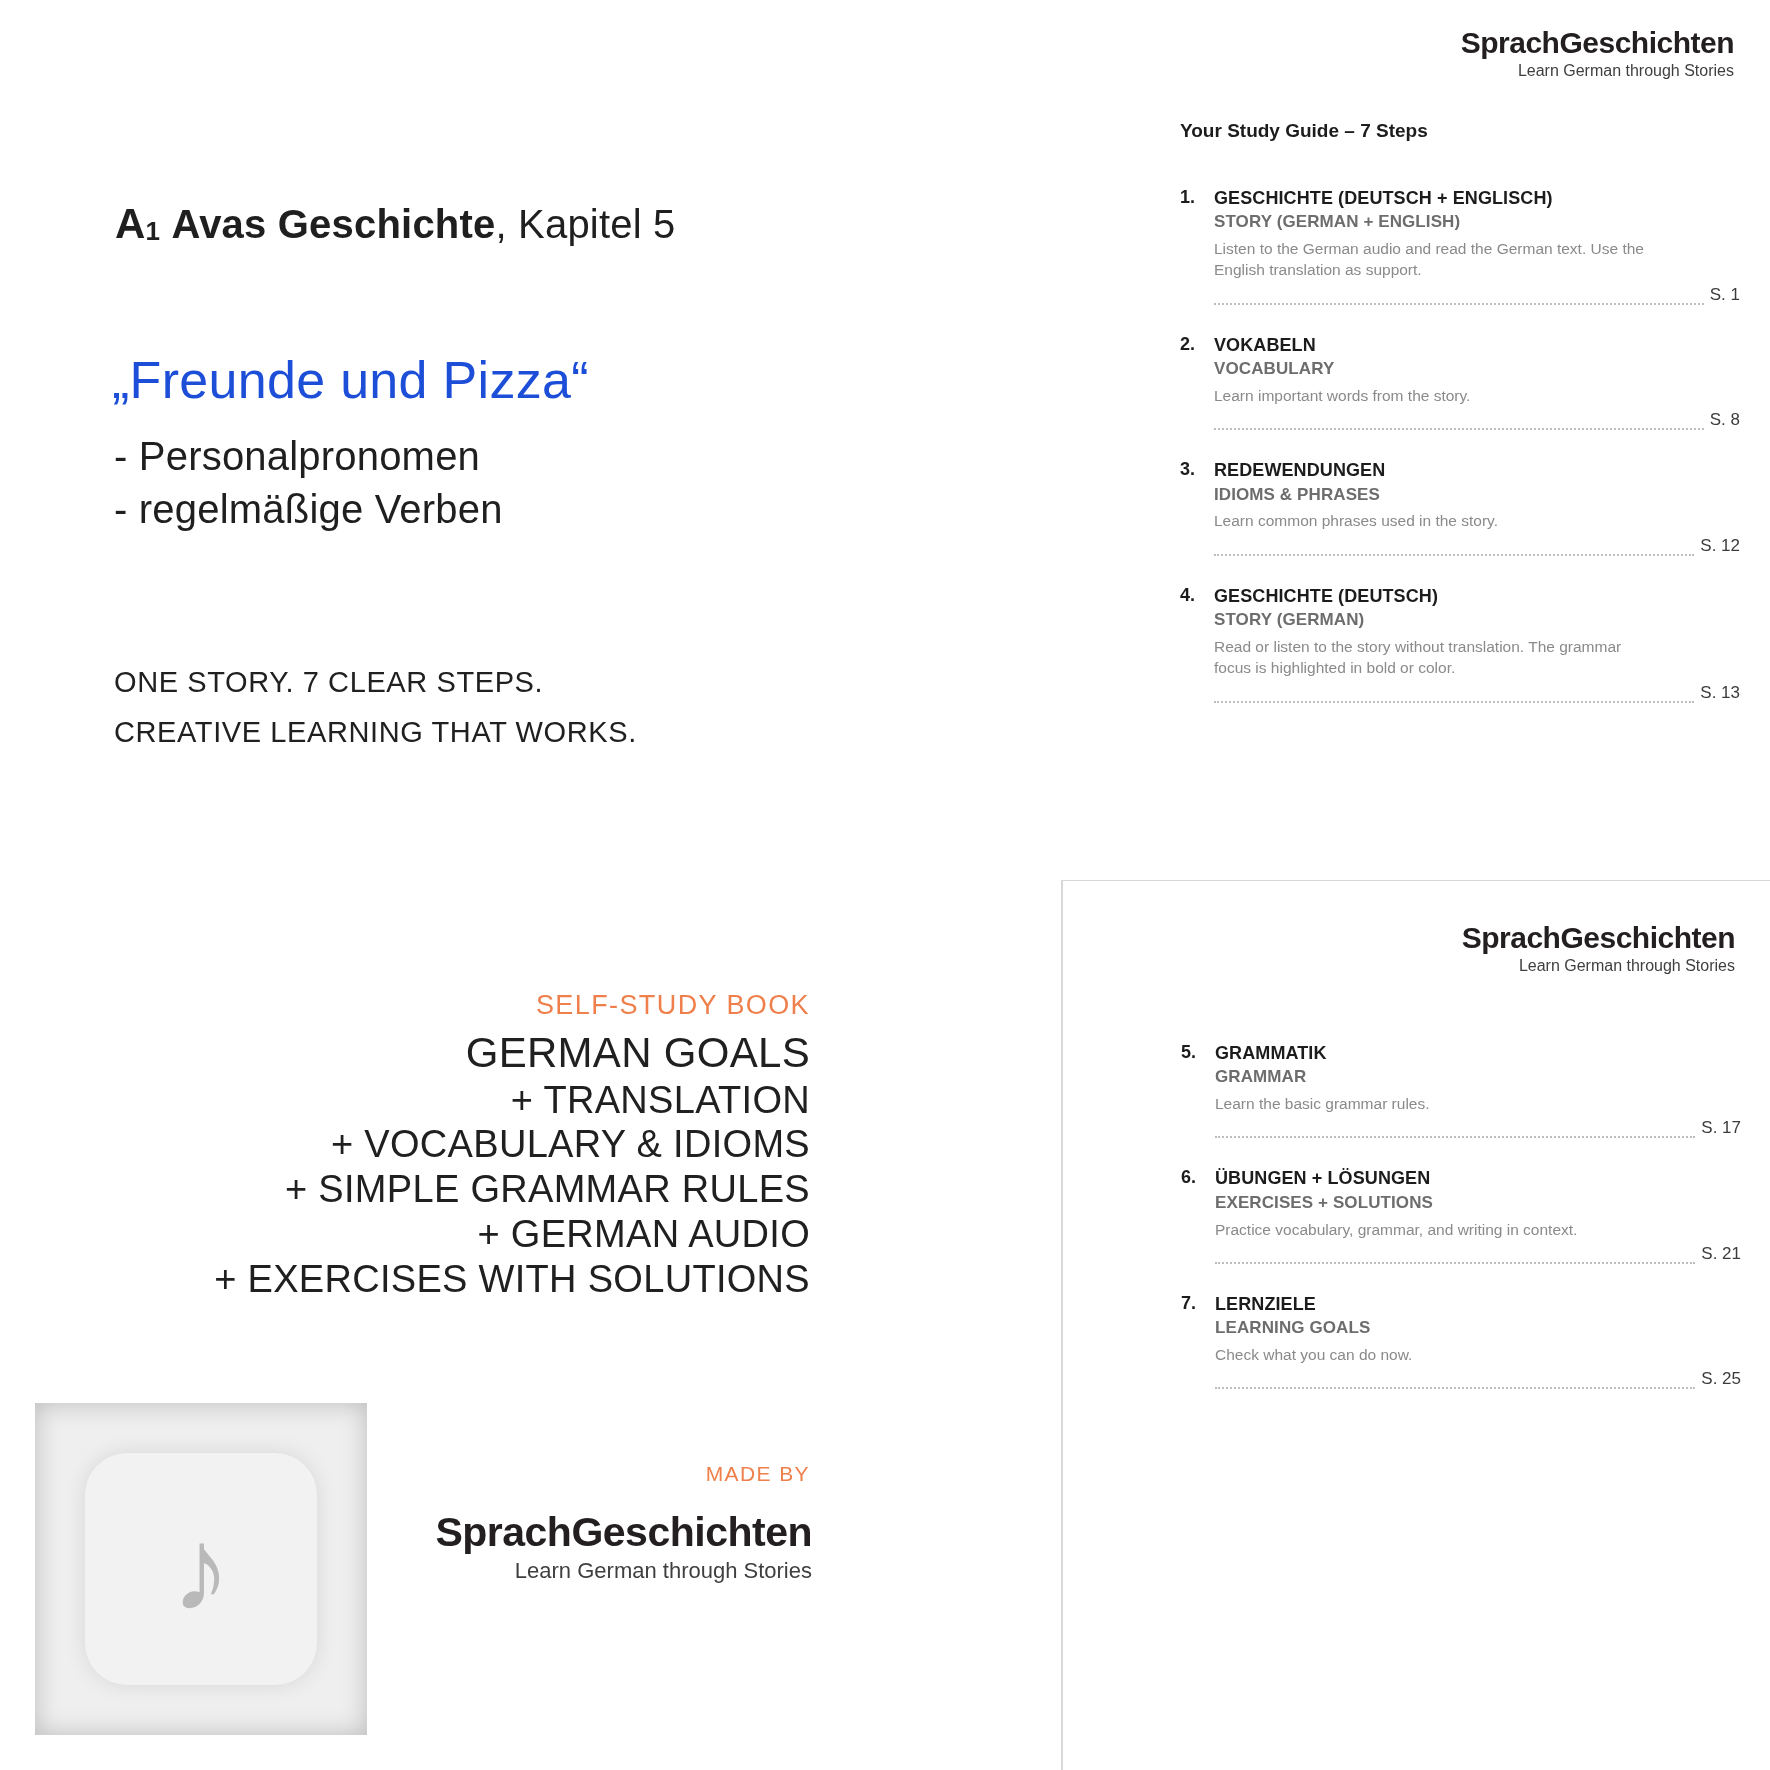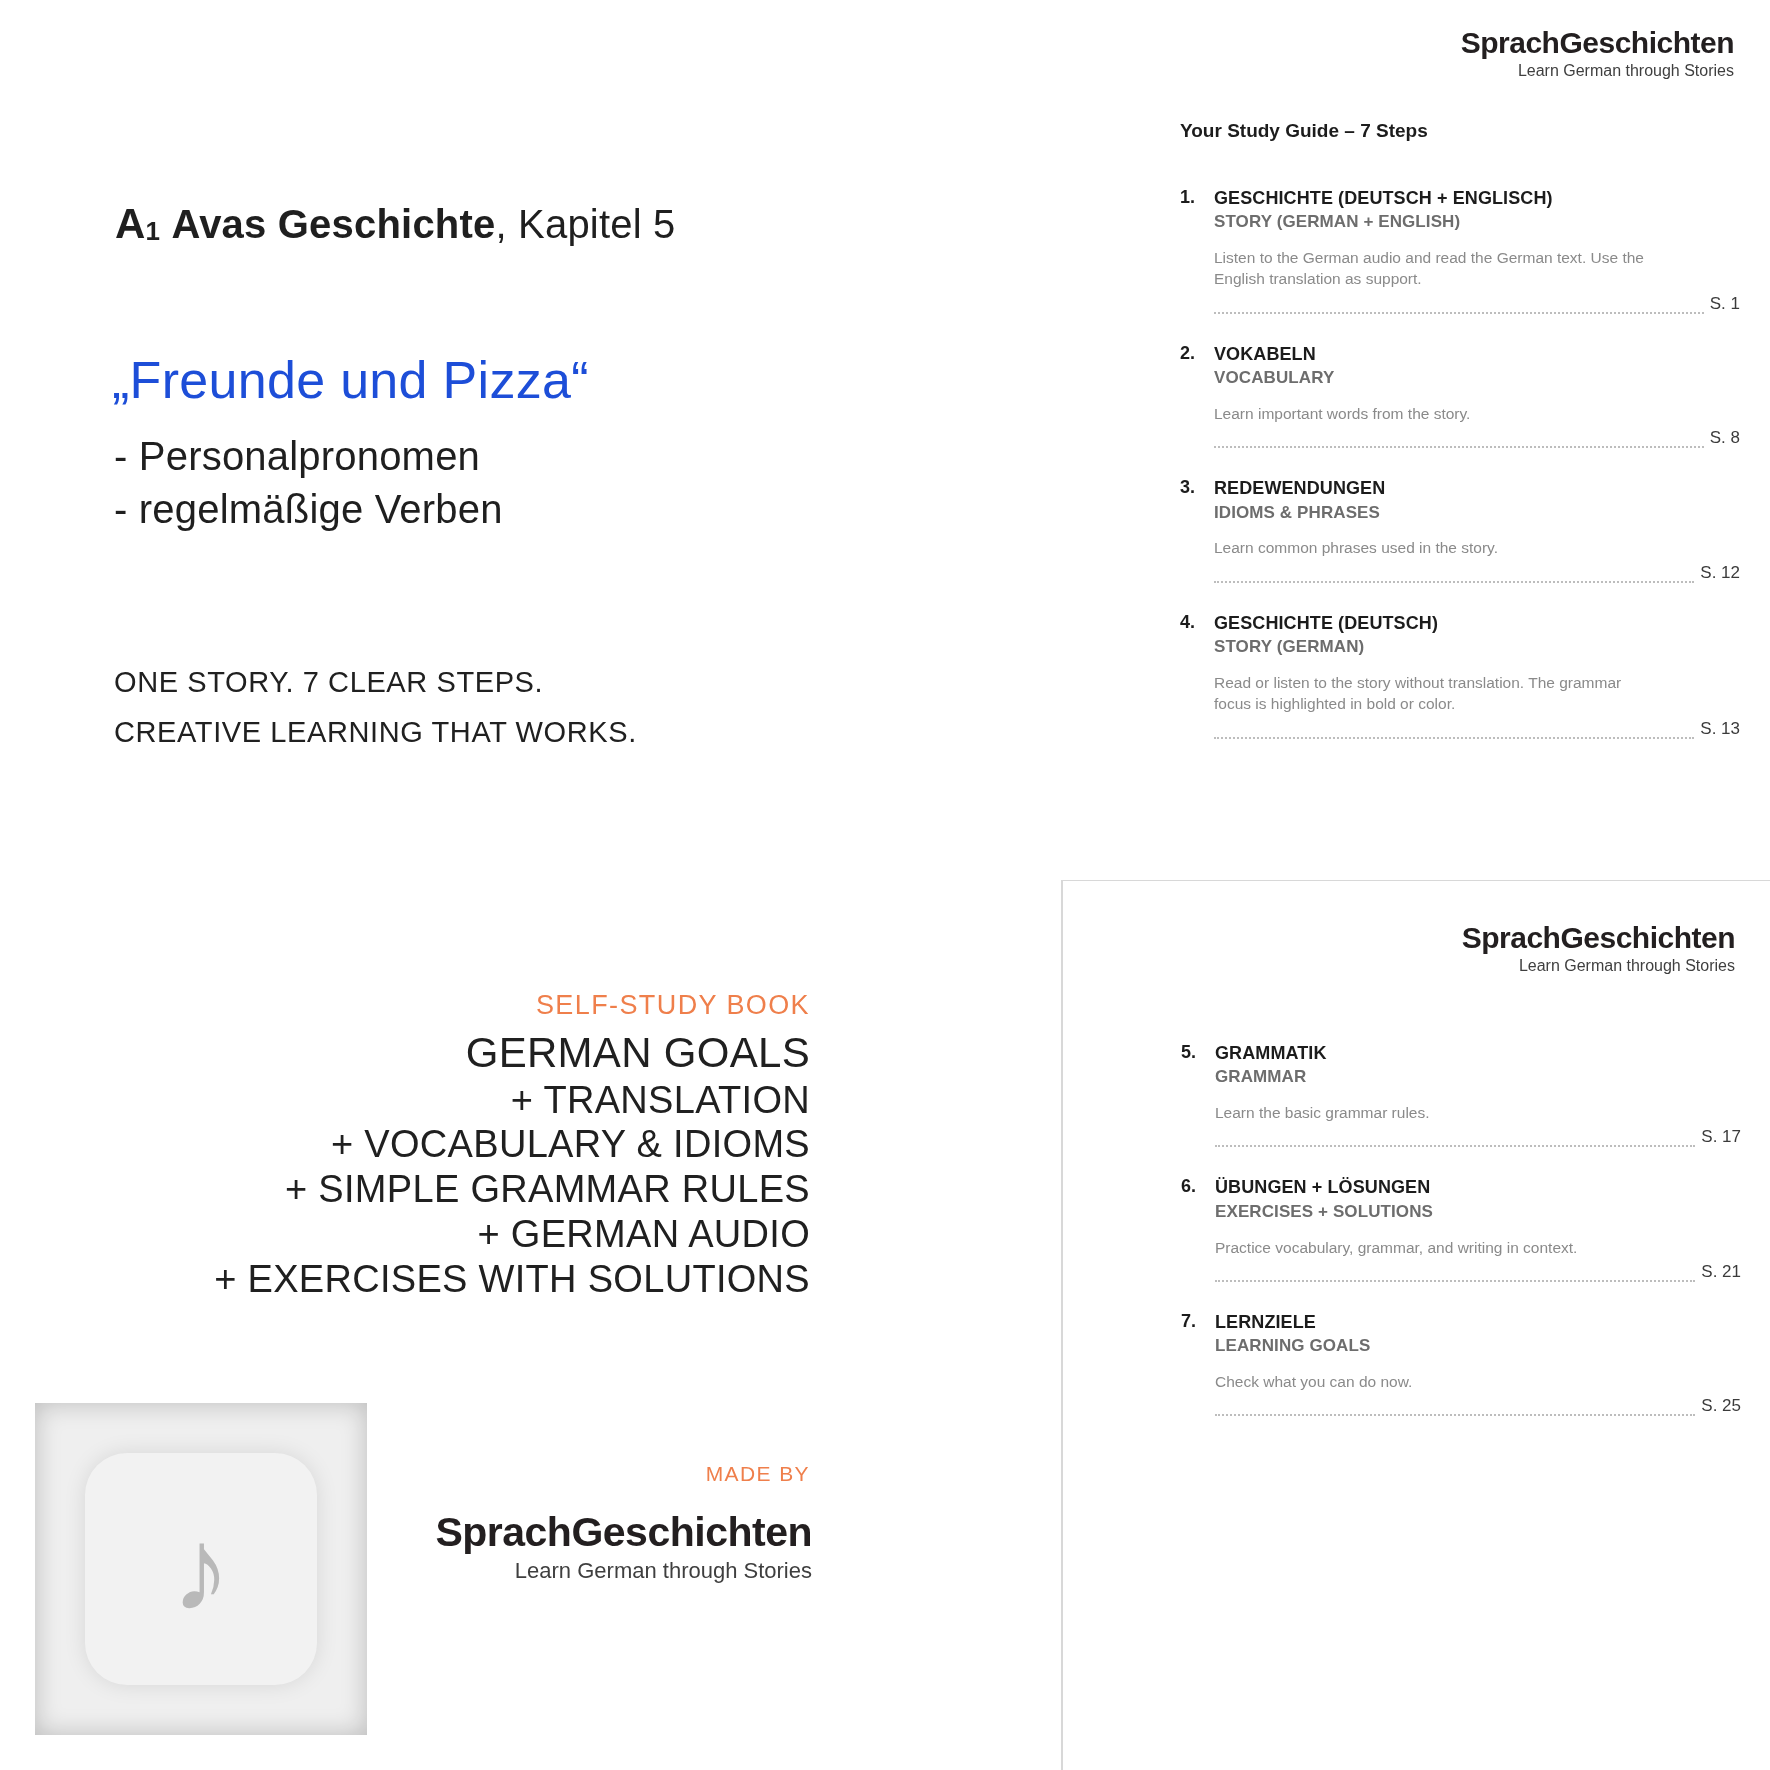--- a/index.html
+++ b/index.html
@@ -251,21 +251,21 @@
     font-size: 17px;
     font-weight: bold;
     color: #6d6d6d;
     letter-spacing: 0.1px;
     line-height: 1.4;
   }
   .step-desc {
     font-size: 15.5px;
     color: #8a8a8a;
     line-height: 1.38;
-    margin-top: 13px;
+    margin-top: 4px;
     max-width: 430px;
   }
   .leader {
     display: flex;
     align-items: flex-end;
     margin-top: 4px;
   }
   .leader-dots {
     flex: 1 1 auto;
     border-bottom: 2px dotted #bdbdbd;

